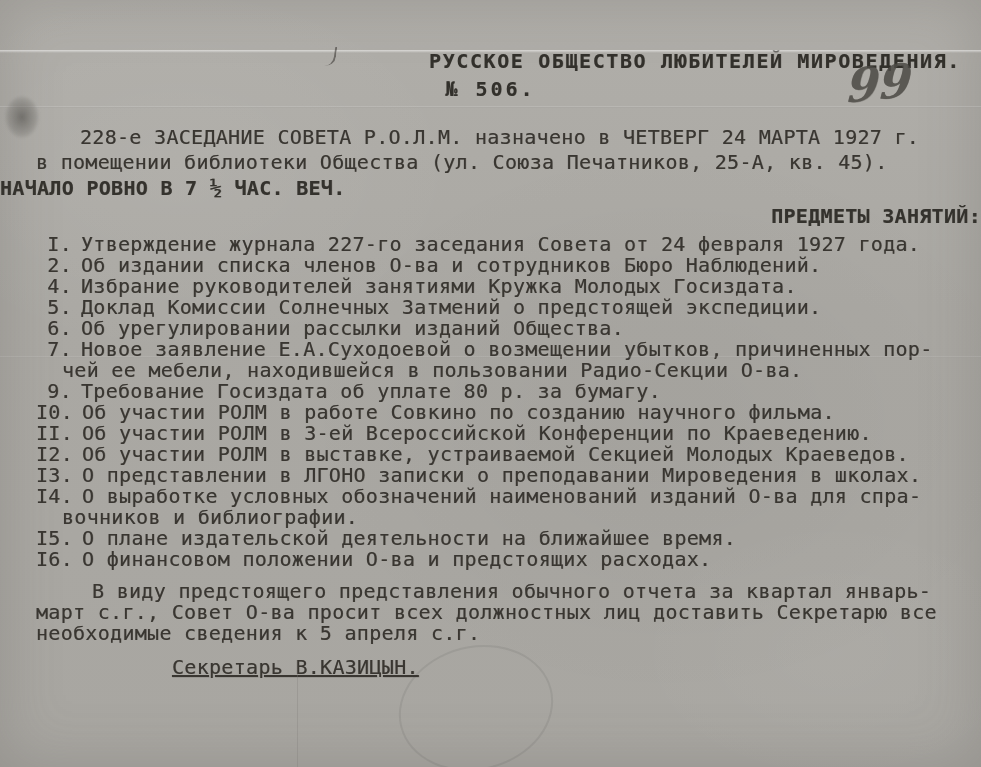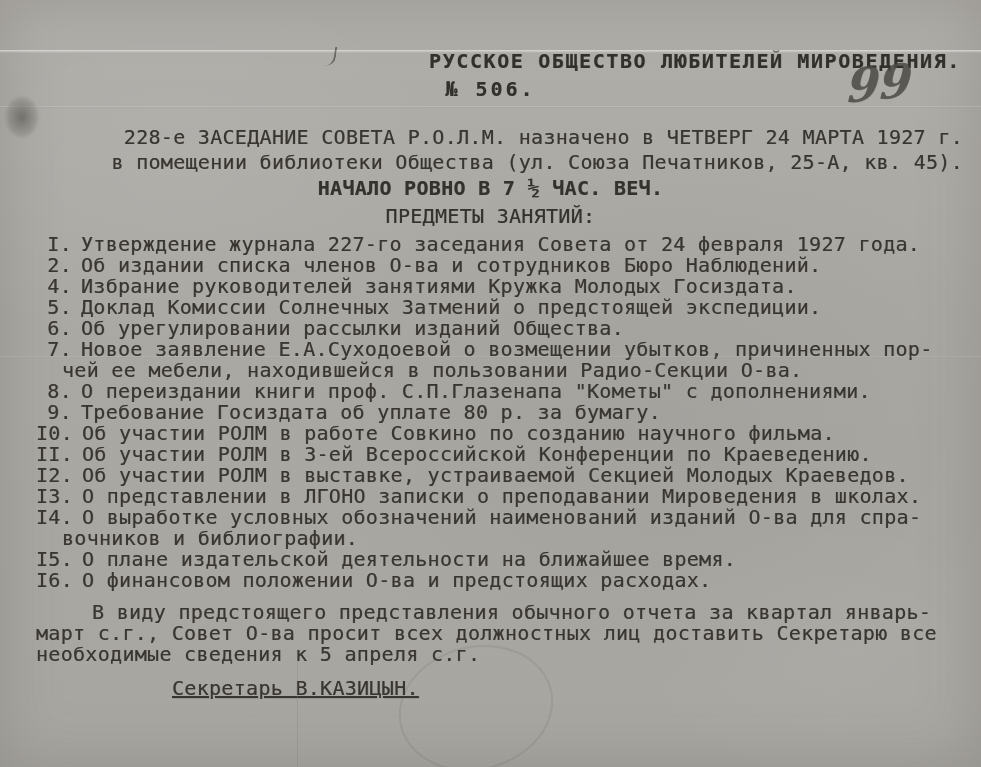--- a/index.html
+++ b/index.html
@@ -42,33 +42,31 @@
     font-weight: bold;
     font-size: 20px; line-height: 23px;
     letter-spacing: 3px;
     color: #32302b;
   }
 
   .intro {
     margin: 24px 18px 0 36px;
     font-size: 20px; line-height: 25px;
     text-indent: 44px;
-    text-align: right;
   }
   .time-line {
     margin-top: 2px;
-    text-align: center;
     font-weight: bold;
     font-size: 20px; line-height: 23px;
     color: #34322d;
   }
   .agenda-title {
     margin-top: 5px;
-    text-align: center;
-    font-weight: normal;
+    text-align: right;
+    font-weight: bold;
     font-size: 20px; line-height: 23px;
     color: #34322d;
   }
 
   .agenda {
     list-style: none;
     margin: 6px 0 0 0;
     padding: 0 8px 0 36px;
     font-size: 20px; line-height: 21px;
   }
@@ -153,21 +151,20 @@
   <div class="time-line">НАЧАЛО РОВНО В 7 ½ ЧАС. ВЕЧ.</div>
   <div class="agenda-title">ПРЕДМЕТЫ ЗАНЯТИЙ:</div>
 
   <ol class="agenda">
     <li class="item"><span class="num">I.</span><span class="txt">Утверждение журнала 227-го заседания Совета от 24 февраля 1927 года.</span><div class="cont"></div></li>
     <li class="item"><span class="num">2.</span><span class="txt">Об издании списка членов О-ва и сотрудников Бюро Наблюдений.</span><div class="cont"></div></li>
     <li class="item"><span class="num">4.</span><span class="txt">Избрание руководителей занятиями Кружка Молодых Госиздата.</span><div class="cont"></div></li>
     <li class="item"><span class="num">5.</span><span class="txt">Доклад Комиссии Солнечных Затмений о предстоящей экспедиции.</span><div class="cont"></div></li>
     <li class="item"><span class="num">6.</span><span class="txt">Об урегулировании рассылки изданий Общества.</span><div class="cont"></div></li>
     <li class="item"><span class="num">7.</span><span class="txt">Новое заявление Е.А.Суходоевой о возмещении убытков, причиненных пор-</span><div class="cont">чей ее мебели, находившейся в пользовании Радио-Секции О-ва.</div></li>
-    <li class="item"><span class="num">8.</span><span class="txt">О переиздании книги проф. С.П.Глазенапа "Кометы" с дополнениями.</span><div class="cont"></div></li>
     <li class="item"><span class="num">9.</span><span class="txt">Требование Госиздата об уплате 80 р. за бумагу.</span><div class="cont"></div></li>
     <li class="item"><span class="num">I0.</span><span class="txt">Об участии РОЛМ в работе Совкино по созданию научного фильма.</span><div class="cont"></div></li>
     <li class="item"><span class="num">II.</span><span class="txt">Об участии РОЛМ в 3-ей Всероссийской Конференции по Краеведению.</span><div class="cont"></div></li>
     <li class="item"><span class="num">I2.</span><span class="txt">Об участии РОЛМ в выставке, устраиваемой Секцией Молодых Краеведов.</span><div class="cont"></div></li>
     <li class="item"><span class="num">I3.</span><span class="txt">О представлении в ЛГОНО записки о преподавании Мироведения в школах.</span><div class="cont"></div></li>
     <li class="item"><span class="num">I4.</span><span class="txt">О выработке условных обозначений наименований изданий О-ва для спра-</span><div class="cont">вочников и библиографии.</div></li>
     <li class="item"><span class="num">I5.</span><span class="txt">О плане издательской деятельности на ближайшее время.</span><div class="cont"></div></li>
     <li class="item"><span class="num">I6.</span><span class="txt">О финансовом положении О-ва и предстоящих расходах.</span><div class="cont"></div></li>
   </ol>
 

